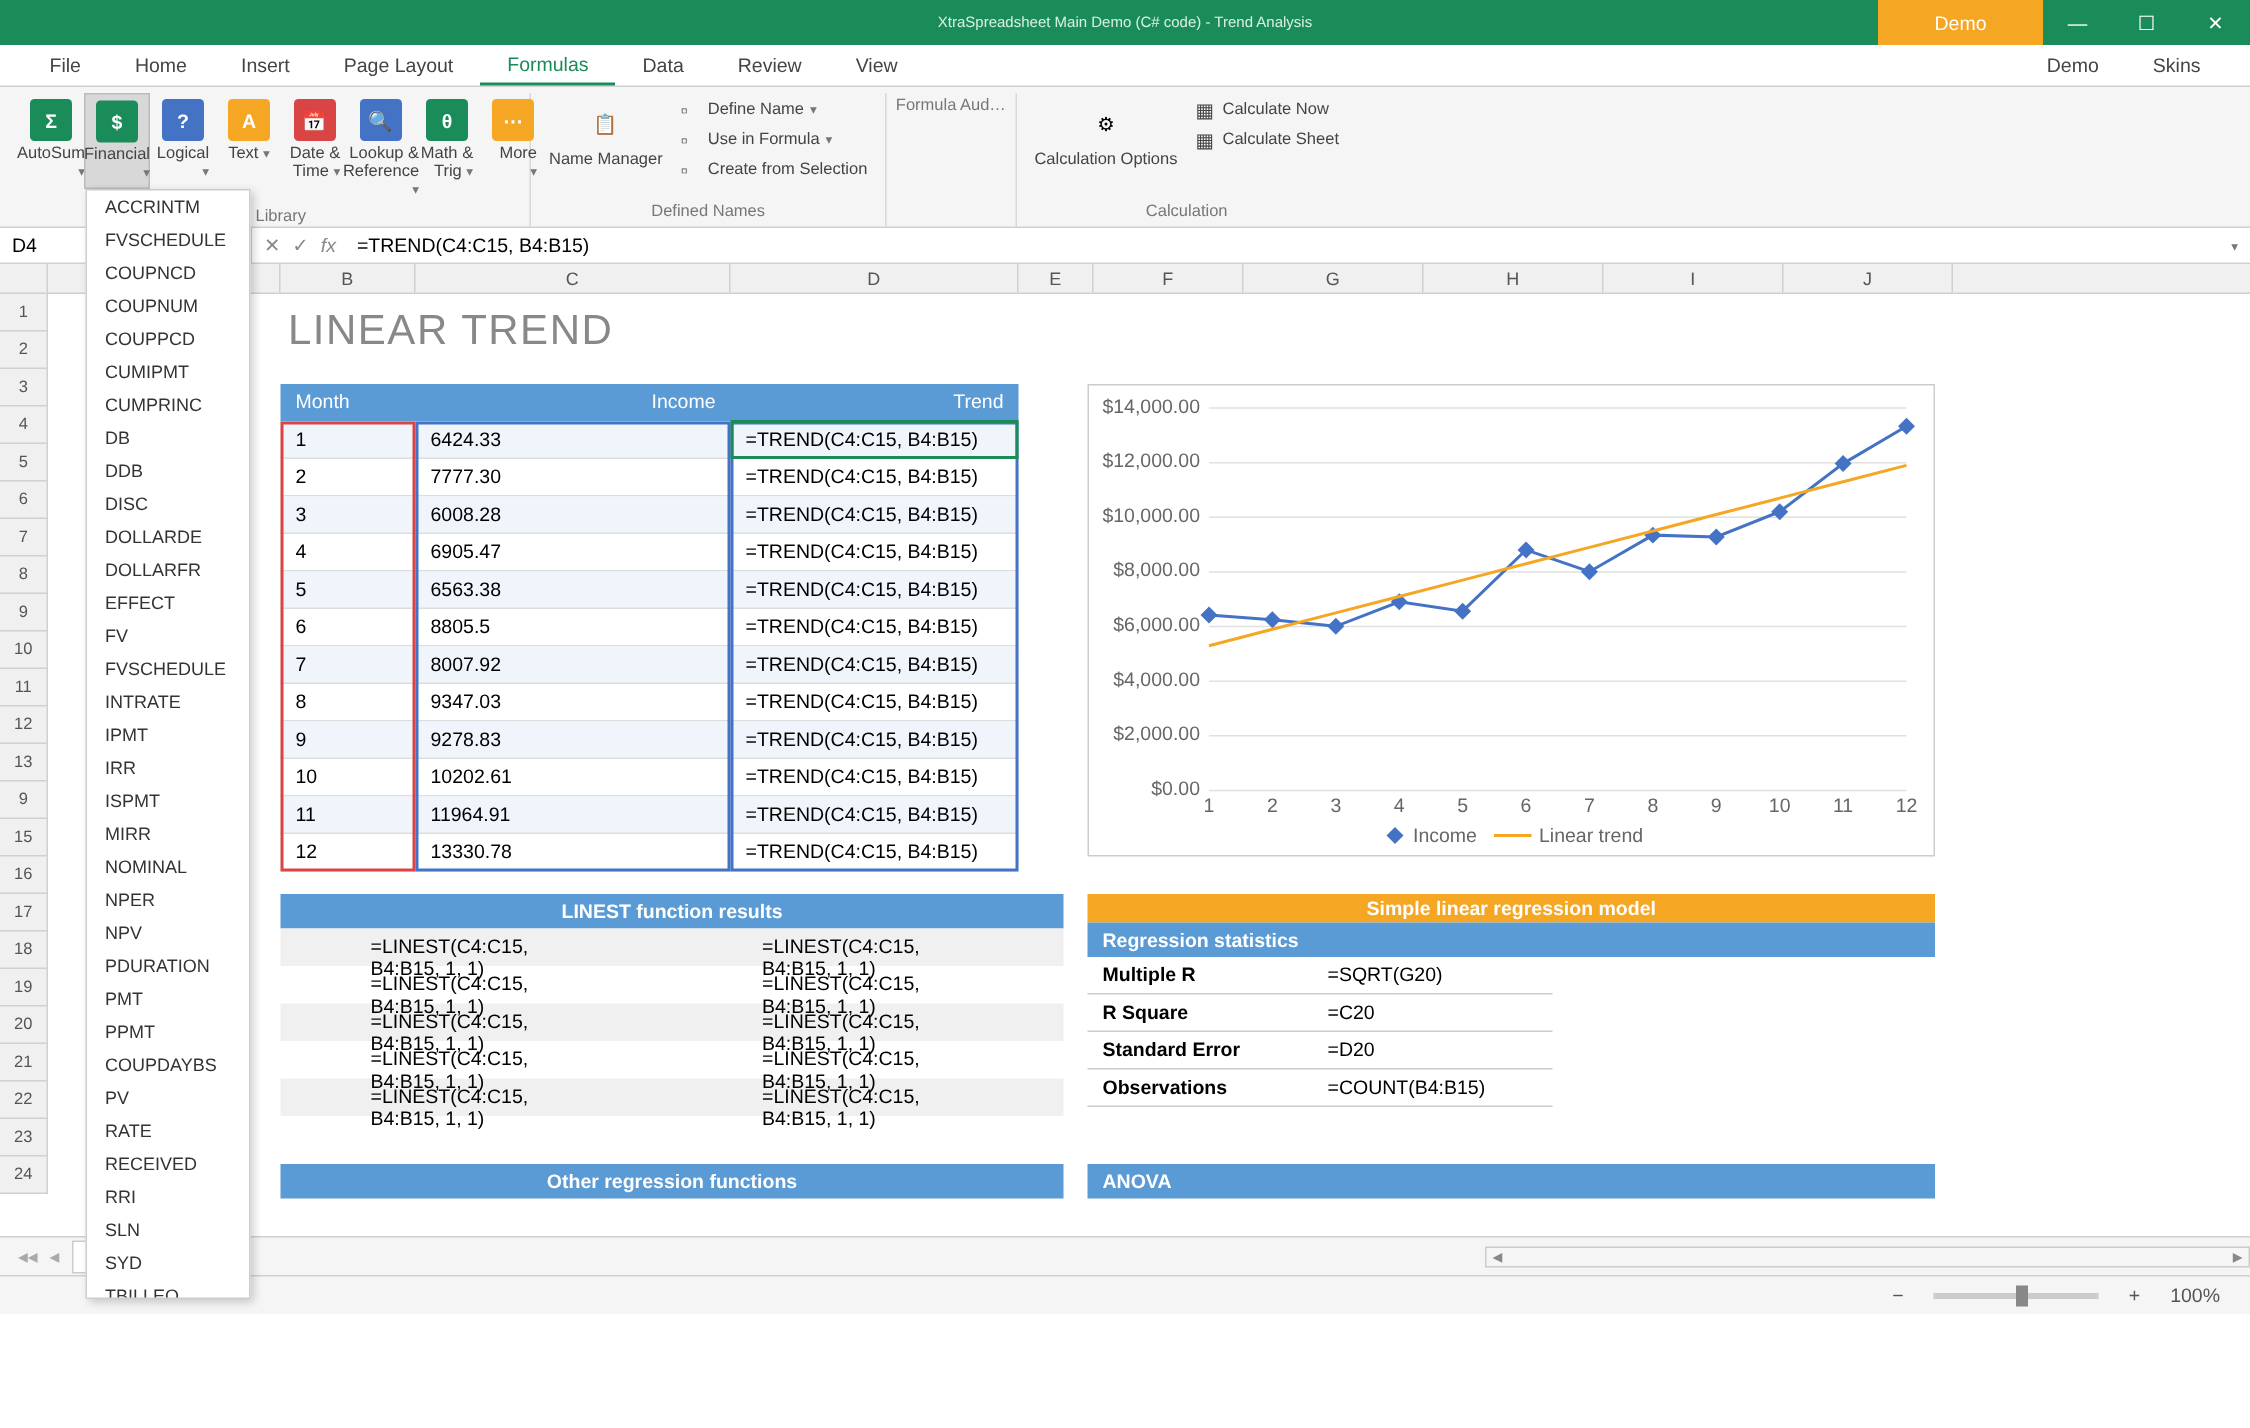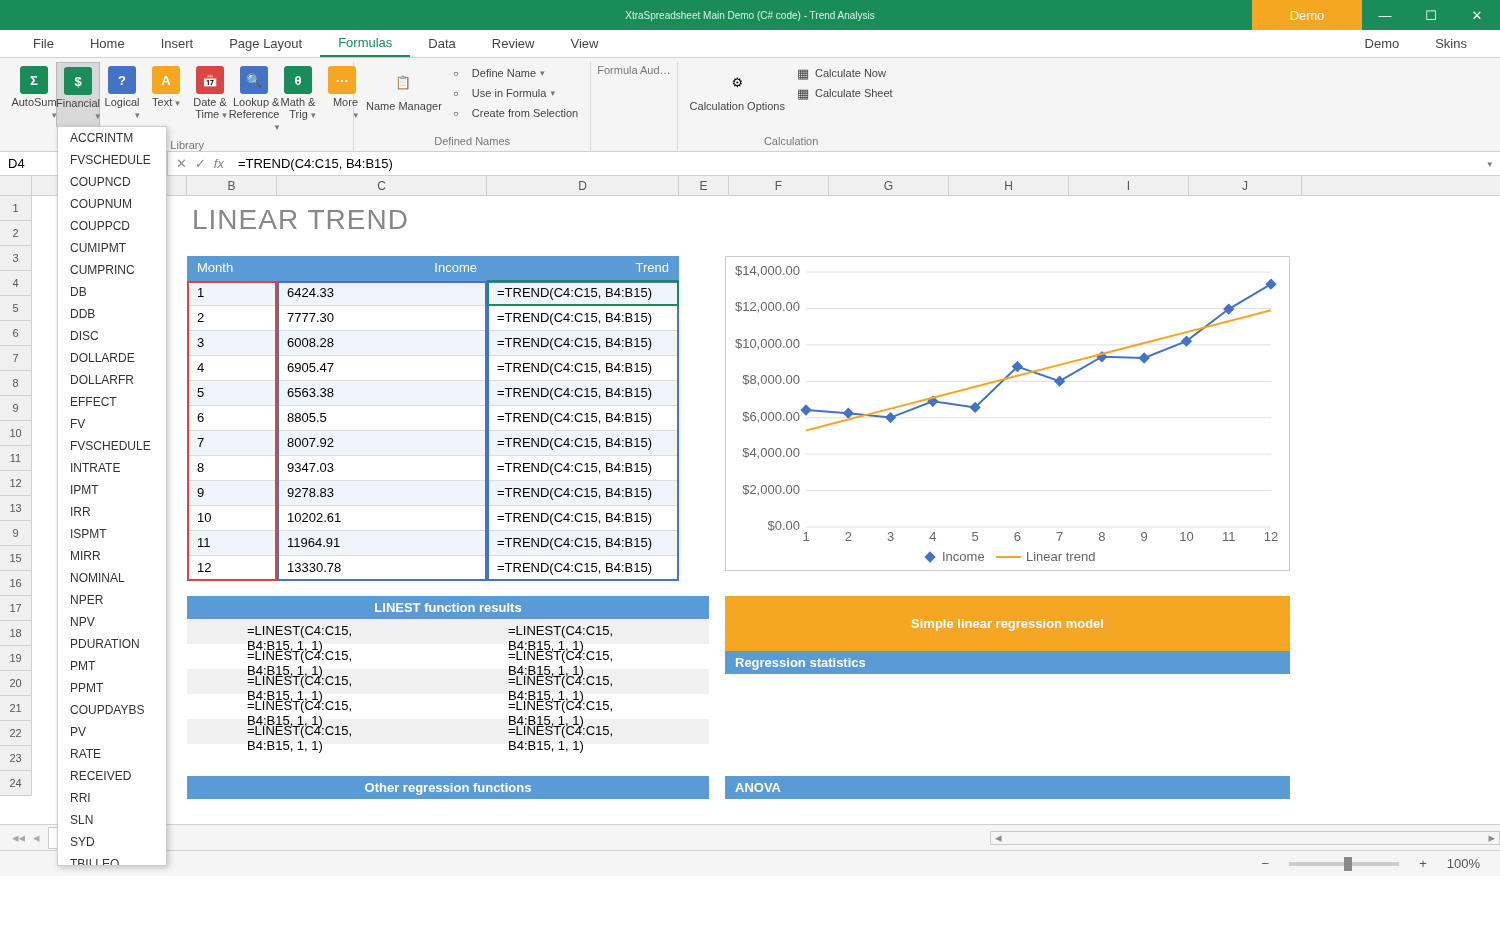--- a/index.html
+++ b/index.html
@@ -45,21 +45,21 @@
 .th-row>div{padding:4px 10px;}
 .tr{display:flex;height:25px;border-bottom:1px solid #ddd;}
 .tr:nth-child(odd){background:#f0f5fb;}
 .tr>div{padding:4px 10px;border-right:1px solid #e8e8e8;}
 .linest{position:absolute;left:155px;top:400px;width:522px;}
 .linest-head{background:#5b9bd5;color:#fff;text-align:center;padding:4px;font-weight:600;}
 .linest-row{display:flex;height:25px;}
 .linest-row>div{flex:1;padding:4px 60px;}
 .linest-row:nth-child(odd){background:#f0f0f0;}
 .regr{position:absolute;left:693px;top:400px;width:565px;}
-.regr-head{background:#f5a623;color:#fff;text-align:center;padding:20px;font-weight:600;}
+.regr-head{background:#f5a623;color:#fff;text-align:center;padding:2px;font-weight:600;}
 .regr-sub{background:#5b9bd5;color:#fff;padding:4px 10px;font-weight:600;}
 .regr-row{display:flex;height:25px;border-bottom:1px solid #ccc;width:310px;}
 .regr-row>div:first-child{width:156px;padding:4px 10px;font-weight:600;}
 .regr-row>div:last-child{padding:4px 4px;}
 .other{position:absolute;left:155px;top:580px;width:522px;background:#5b9bd5;color:#fff;text-align:center;padding:4px;font-weight:600;}
 .anova{position:absolute;left:693px;top:580px;width:565px;background:#5b9bd5;color:#fff;padding:4px 10px;font-weight:600;}
 .chart{position:absolute;left:693px;top:60px;width:565px;height:315px;border:1px solid #ccc;background:#fff;}
 .sel-border{position:absolute;border:2px solid #1a8c5a;pointer-events:none;}
 .range-b{position:absolute;border:2px solid #d94444;pointer-events:none;}
 .range-c{position:absolute;border:2px solid #4472c4;pointer-events:none;}
@@ -354,20 +354,38 @@
               <div class="linest-row">
                 <div>=LINEST(C4:C15, B4:B15, 1, 1)</div>
                 <div>=LINEST(C4:C15, B4:B15, 1, 1)</div>
               </div>
             </div>
         </div>
 
         <div class="regr">
           <div class="regr-head">Simple linear regression model</div>
           <div class="regr-sub">Regression statistics</div>
+          <div id="regr-body">
+              <div class="regr-row">
+                <div>Multiple R</div>
+                <div>=SQRT(G20)</div>
+              </div>
+              <div class="regr-row">
+                <div>R Square</div>
+                <div>=C20</div>
+              </div>
+              <div class="regr-row">
+                <div>Standard Error</div>
+                <div>=D20</div>
+              </div>
+              <div class="regr-row">
+                <div>Observations</div>
+                <div>=COUNT(B4:B15)</div>
+              </div>
+            </div>
         </div>
 
         <div class="other">Other regression functions</div>
         <div class="anova">ANOVA</div>
 
         <div class="chart">
           <svg id="chart-svg" width="565" height="315">
               <g font-size="10" fill="#666">
                 <line x1="80" y1="270" x2="545" y2="270" stroke="#e0e0e0"></line>
                 <text x="74" y="273" text-anchor="end">$0.00</text>

